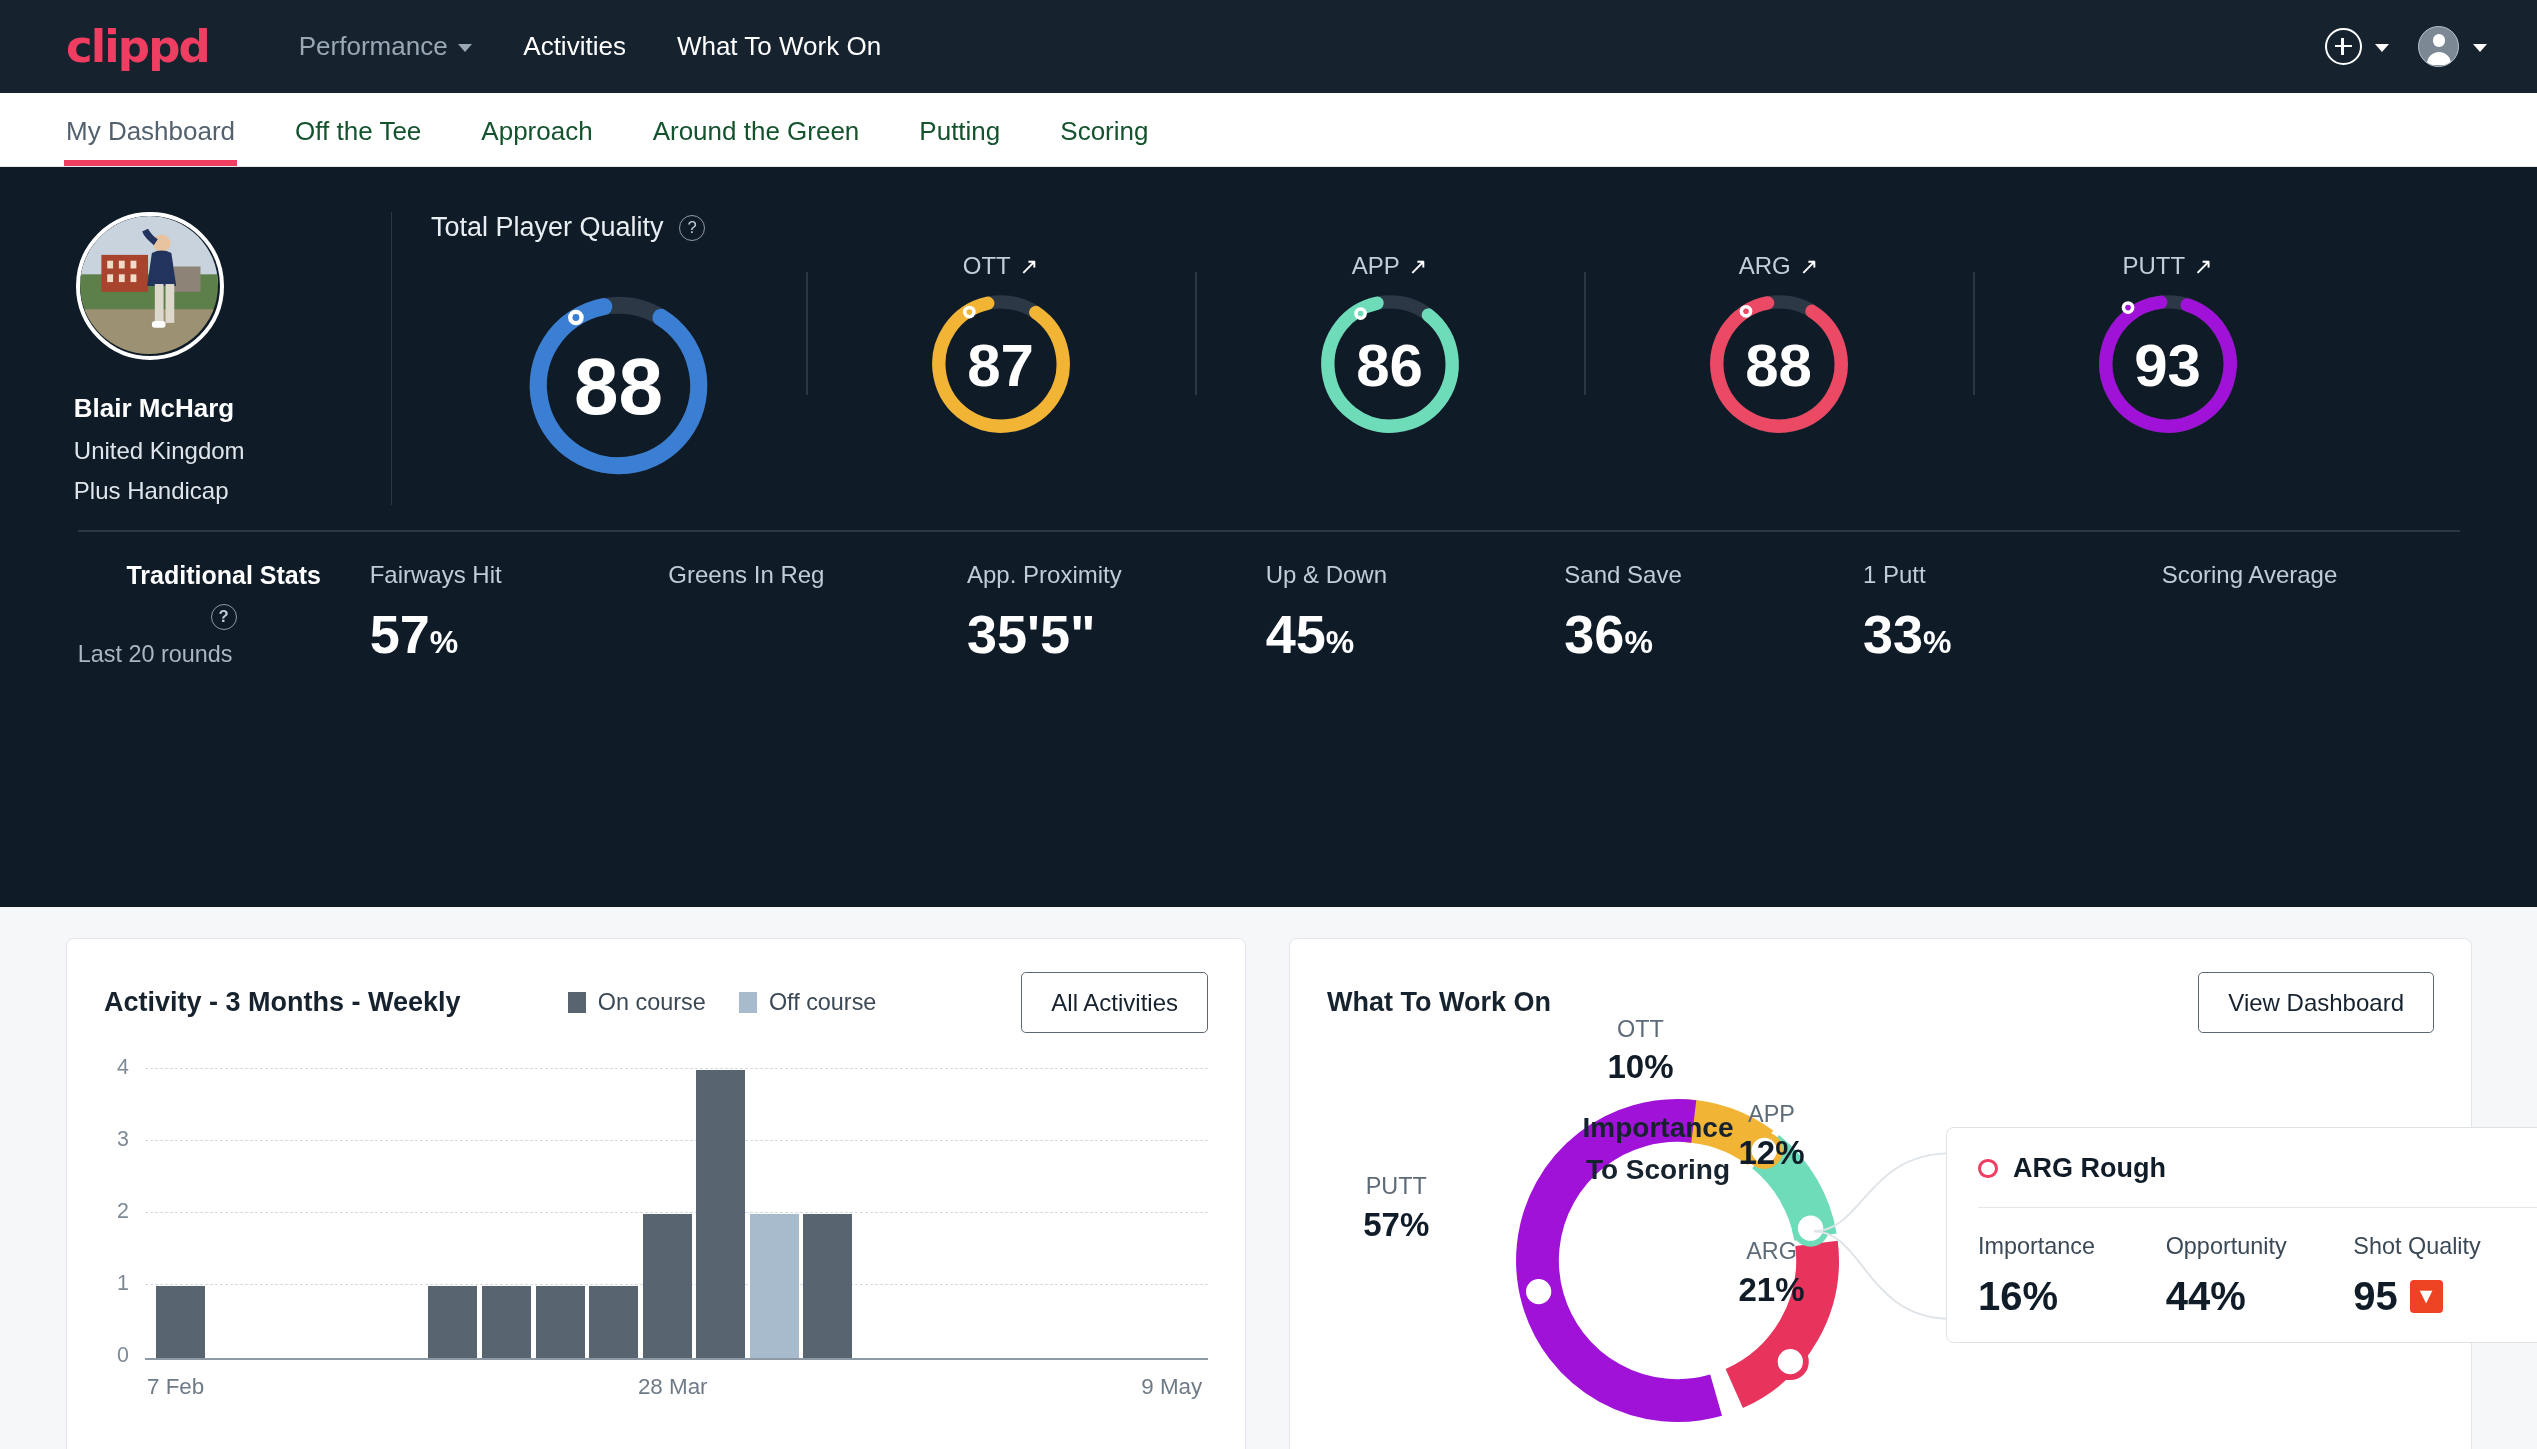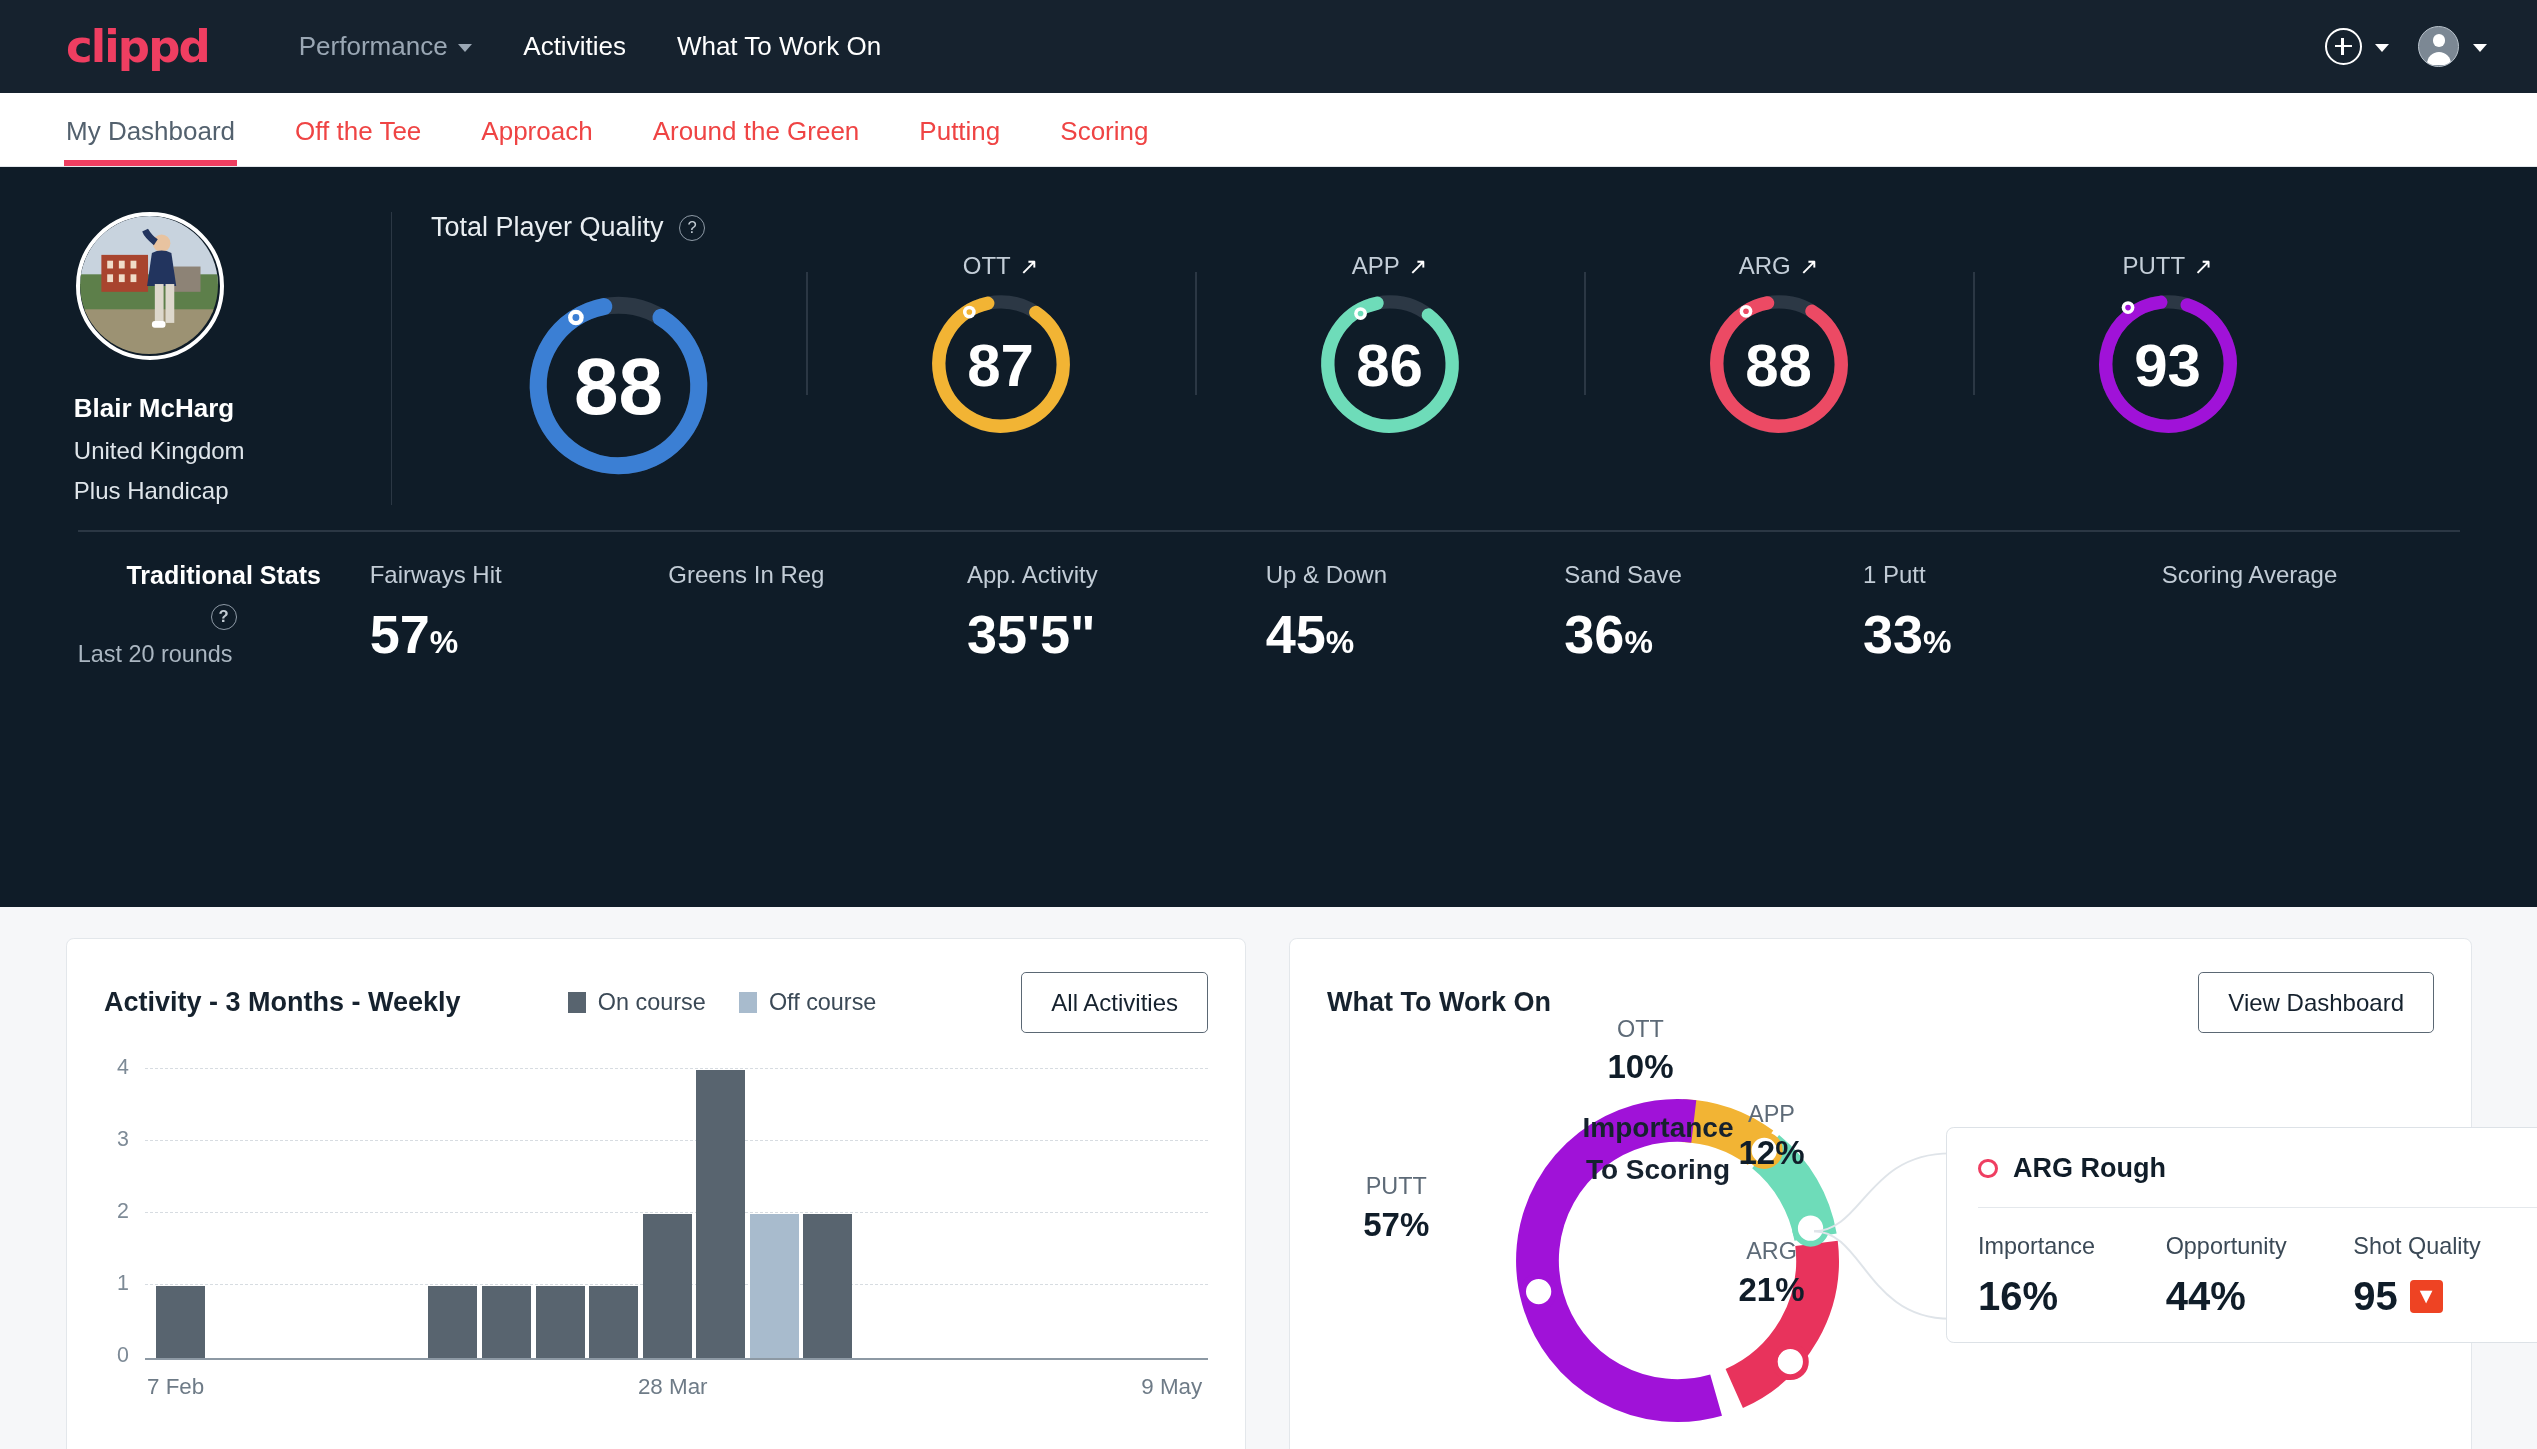--- a/index.html
+++ b/index.html
@@ -70,21 +70,21 @@
   .tabbar {
     height: 74px;
     background: #ffffff;
     display: flex;
     align-items: flex-end;
     padding-left: 66px;
     border-bottom: 1px solid #e3e7eb;
   }
   .tab {
     font-size: 26px;
-    color: #ef4444;
+    color: #14532d;
     padding: 0 0 19.5px 0;
     margin-right: 60px;
     cursor: pointer;
     position: relative;
     white-space: nowrap;
   }
   .tab.active { color: #53616e; }
   .tab.active::after {
     content: "";
     position: absolute;
@@ -427,21 +427,21 @@
     </div>
 
     <div class="stat-cell">
       <div class="stat-name">Fairways Hit</div>
       <div class="stat-val"><span>57</span><span class="unit">%</span></div>
     </div>
     <div class="stat-cell">
       <div class="stat-name">Greens In Reg</div>
     </div>
     <div class="stat-cell">
-      <div class="stat-name">App. Activity</div>
+      <div class="stat-name">App. Proximity</div>
       <div class="stat-val"><span>35'5"</span><span class="unit"></span></div>
     </div>
     <div class="stat-cell">
       <div class="stat-name">Up &amp; Down</div>
       <div class="stat-val"><span>45</span><span class="unit">%</span></div>
     </div>
     <div class="stat-cell">
       <div class="stat-name">Sand Save</div>
       <div class="stat-val"><span>36</span><span class="unit">%</span></div>
     </div>

